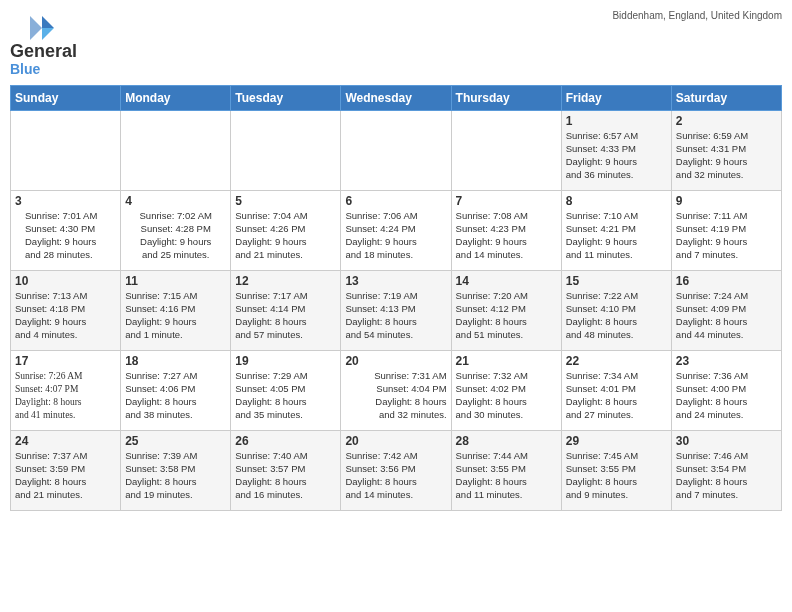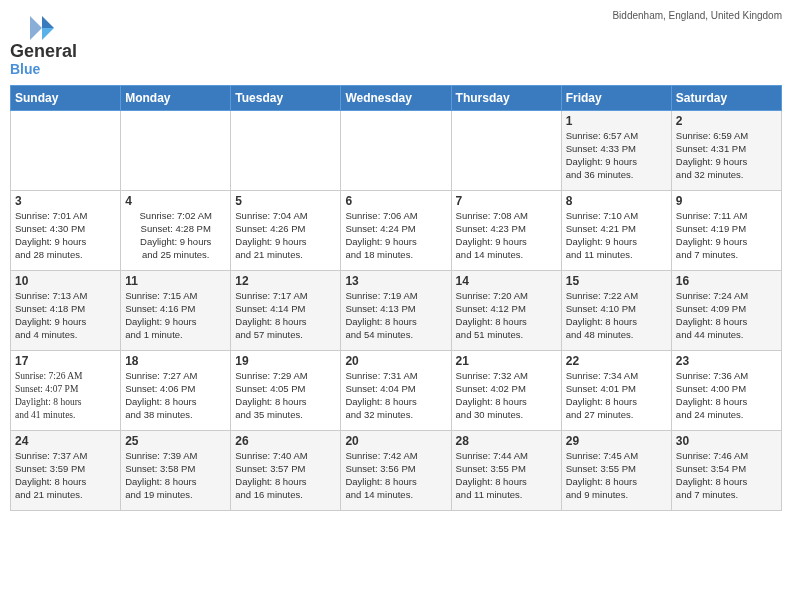--- a/index.html
+++ b/index.html
@@ -149,21 +149,21 @@
           <span class="day-number">2</span>
           <div class="day-info" style="white-space: pre-line;">Sunrise: 6:59 AM
 Sunset: 4:31 PM
 Daylight: 9 hours
 and 32 minutes.</div>
         </td>
       </tr>
       <tr>
         <td>
           <span class="day-number">3</span>
-          <div class="day-info" style="white-space: pre-line;">Sunrise: 7:01 AM
+          <div class="day-info" style="white-space: pre-line; margin-left: 10px;">Sunrise: 7:01 AM
 Sunset: 4:30 PM
 Daylight: 9 hours
 and 28 minutes.</div>
         </td>
         <td>
           <span class="day-number">4</span>
           <div class="day-info" style="white-space: pre-line; text-align: center;">Sunrise: 7:02 AM
 Sunset: 4:28 PM
 Daylight: 9 hours
 and 25 minutes.</div>
@@ -272,21 +272,21 @@
         </td>
         <td>
           <span class="day-number">19</span>
           <div class="day-info" style="white-space: pre-line;">Sunrise: 7:29 AM
 Sunset: 4:05 PM
 Daylight: 8 hours
 and 35 minutes.</div>
         </td>
         <td>
           <span class="day-number">20</span>
-          <div class="day-info" style="white-space: pre-line;">Sunrise: 7:31 AM
+          <div class="day-info" style="white-space: pre-line; text-align: right;">Sunrise: 7:31 AM
 Sunset: 4:04 PM
 Daylight: 8 hours
 and 32 minutes.</div>
         </td>
         <td>
           <span class="day-number">21</span>
           <div class="day-info" style="white-space: pre-line;">Sunrise: 7:32 AM
 Sunset: 4:02 PM
 Daylight: 8 hours
 and 30 minutes.</div>

